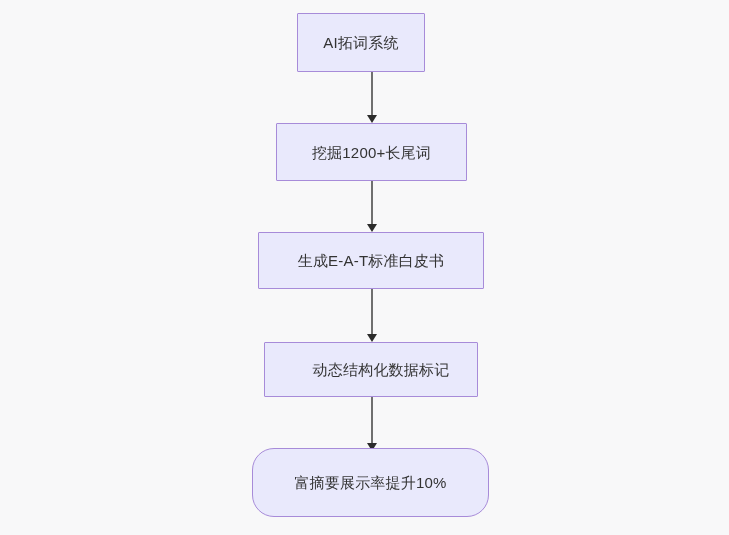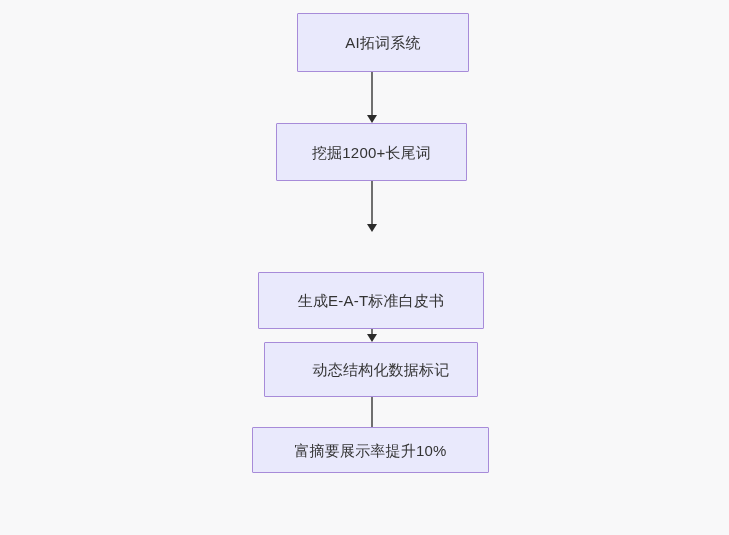--- a/index.html
+++ b/index.html
@@ -72,29 +72,29 @@
   </div>
   <div class="edge" id="edge-3" style="left: 371px; top: 289px; width: 2px; height: 53px;">
     <div class="edge-line" style="height: 46px;"></div>
     <div class="edge-arrow" style="top: 45px;"></div>
   </div>
   <div class="edge" id="edge-4" style="left: 371px; top: 397px; width: 2px; height: 54px;">
     <div class="edge-line" style="height: 47px;"></div>
     <div class="edge-arrow" style="top: 46px;"></div>
   </div>
 
-  <div class="node" id="node-1" style="left: 297px; top: 13px; width: 172px; height: 59px;">
+  <div class="node" id="node-1" style="left: 297px; top: 13px; width: 128px; height: 59px;">
     <span class="node-label">AI拓词系统</span>
   </div>
   <div class="node" id="node-2" style="left: 276px; top: 123px; width: 191px; height: 58px; align-items: center;">
     <span class="node-label">挖掘1200+长尾词</span>
   </div>
-  <div class="node" id="node-3" style="left: 258px; top: 232px; width: 226px; height: 57px; margin-top: 40px;">
+  <div class="node" id="node-3" style="left: 258px; top: 232px; width: 226px; height: 57px;">
     <span class="node-label">生成E-A-T标准白皮书</span>
   </div>
   <div class="node" id="node-4" style="left: 264px; top: 342px; width: 214px; height: 55px; padding-left: 20px;">
     <span class="node-label">动态结构化数据标记</span>
   </div>
-  <div class="node" id="node-5" style="left: 252px; top: 427px; width: 237px; height: 46px;">
+  <div class="node" id="node-5" style="left: 252px; top: 448px; width: 237px; height: 69px; border-radius: 22px;">
     <span class="node-label">富摘要展示率提升10%</span>
   </div>
 
 </div>
 
 </body></html>

